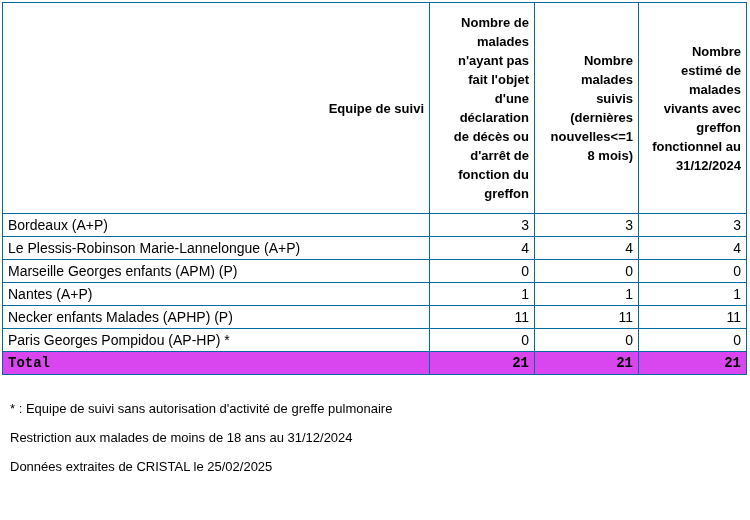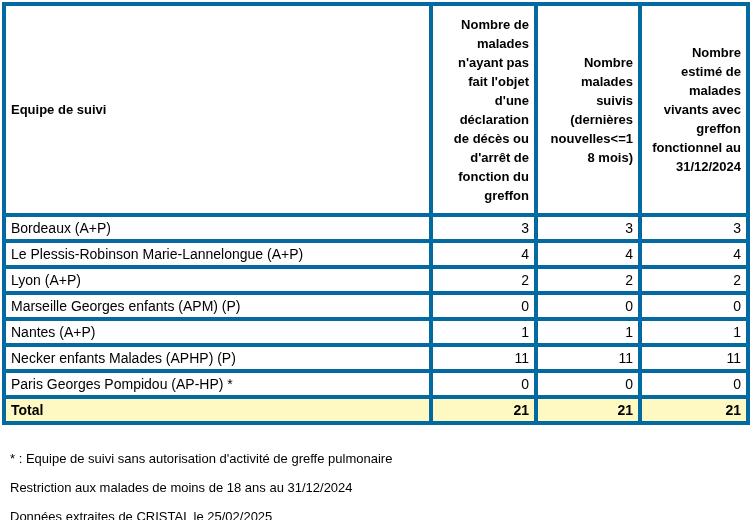--- a/index.html
+++ b/index.html
@@ -20,33 +20,33 @@
   table.suivi {
     border-collapse: collapse;
     table-layout: fixed;
     width: 744px;
   }
   table.suivi col.c1 { width: 427px; }
   table.suivi col.c2 { width: 105px; }
   table.suivi col.c3 { width: 104px; }
   table.suivi col.c4 { width: 108px; }
   table.suivi th, table.suivi td {
-    border: 4px solid #0369a1;
+    border: 1px solid #0369a1;
     padding: 0 5px;
     overflow: hidden;
   }
   table.suivi thead th {
     height: 211px;
     font-size: 13px;
     font-weight: bold;
     vertical-align: middle;
     line-height: 19px;
   }
   th.h-left {
-    text-align: left;
+    text-align: right;
     padding-left: 6px;
   }
   th.h-right {
     text-align: right;
     white-space: pre-line;
     padding-right: 4px;
   }
   table.suivi tbody td {
     height: 16px;
     font-size: 14px;
@@ -56,22 +56,23 @@
   }
   td.label {
     text-align: left;
     padding-left: 6px;
   }
   td.num {
     text-align: right;
     padding-right: 5px;
   }
   tr.total-row td {
-    background: #fef9c3;
+    background: #d946ef;
     font-weight: bold;
+    font-family: Liberation Mono, monospace;
   }
   .footnotes {
     margin-top: 27px;
     margin-left: 8px;
     font-size: 13px;
   }
   .footnotes p {
     margin: 16px 0 13px 0;
     line-height: 13px;
   }
@@ -123,26 +124,20 @@
         <td class="num">3</td>
         <td class="num">3</td>
       </tr>
       <tr>
         <td class="label">Le Plessis-Robinson Marie-Lannelongue (A+P)</td>
         <td class="num">4</td>
         <td class="num">4</td>
         <td class="num">4</td>
       </tr>
       <tr>
-        <td class="label">Lyon (A+P)</td>
-        <td class="num">2</td>
-        <td class="num">2</td>
-        <td class="num">2</td>
-      </tr>
-      <tr>
         <td class="label">Marseille Georges enfants (APM) (P)</td>
         <td class="num">0</td>
         <td class="num">0</td>
         <td class="num">0</td>
       </tr>
       <tr>
         <td class="label">Nantes (A+P)</td>
         <td class="num">1</td>
         <td class="num">1</td>
         <td class="num">1</td>

